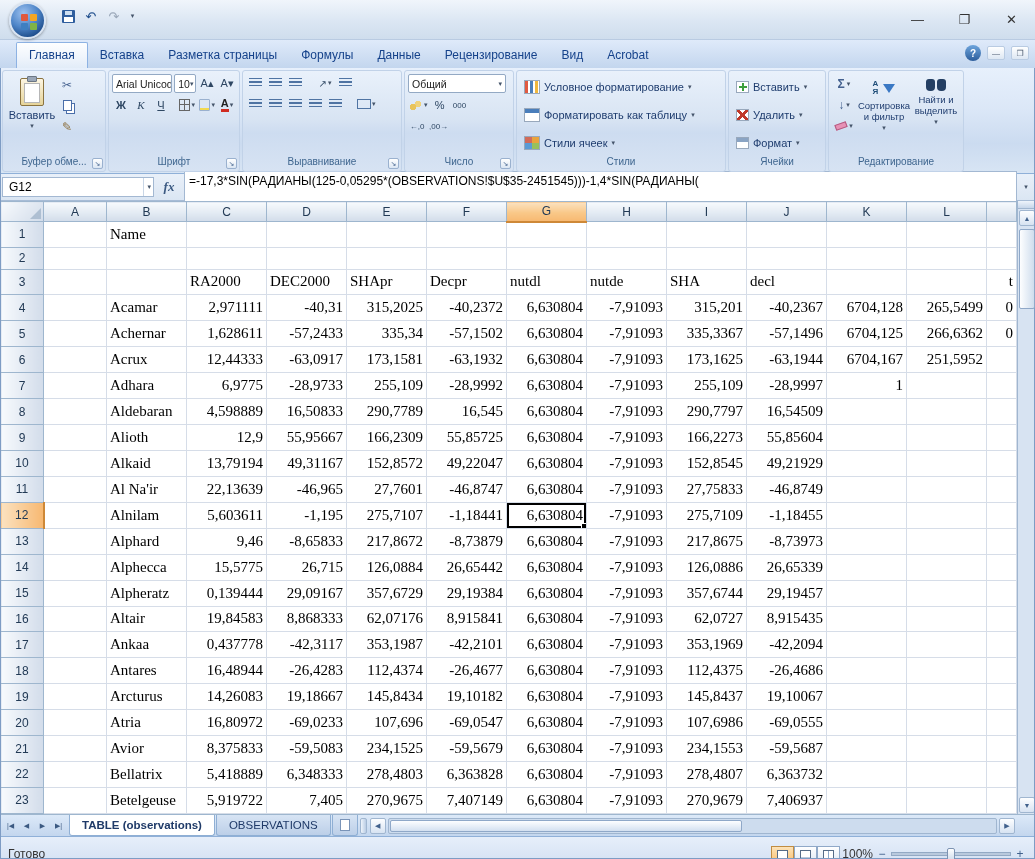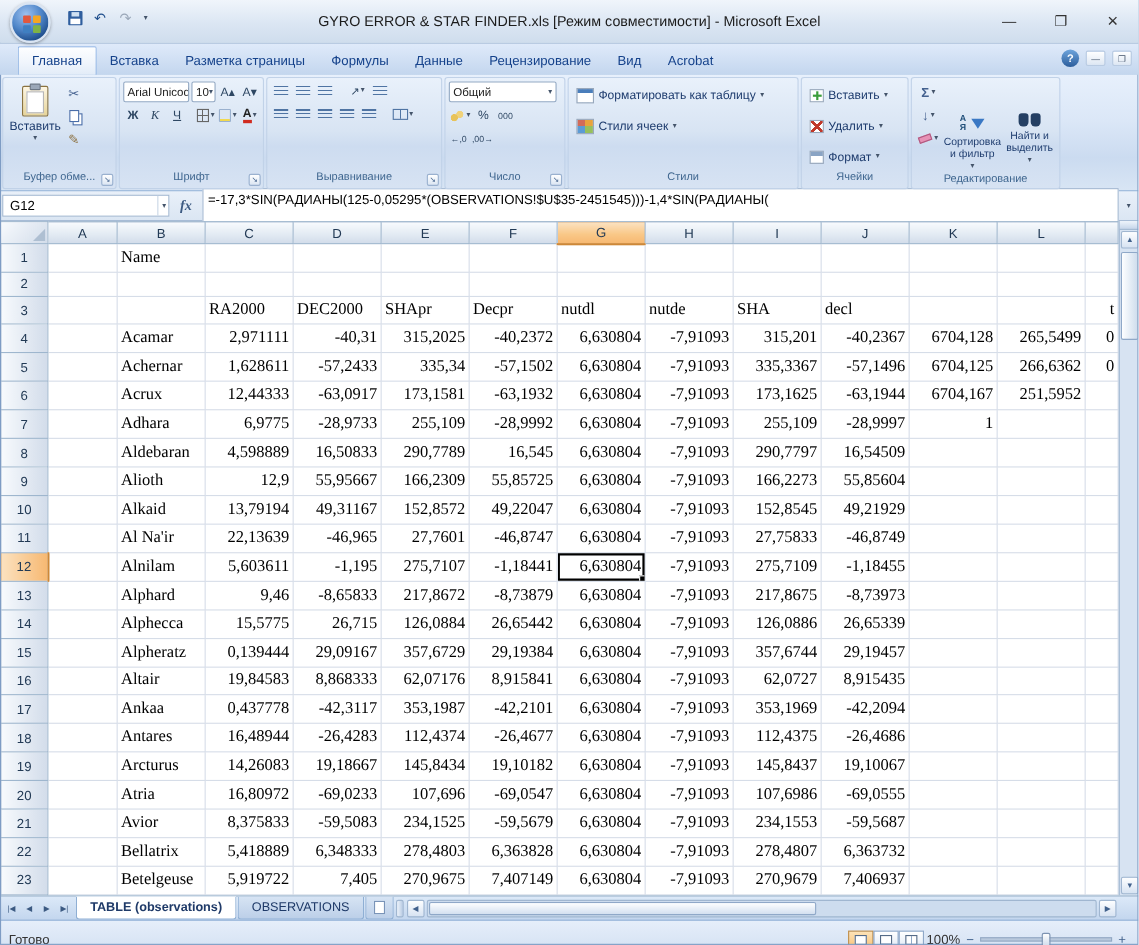--- a/index.html
+++ b/index.html
@@ -104,21 +104,21 @@
   .cell-ic.ins { background:linear-gradient(#3c9e3c,#3c9e3c) center/8px 2px no-repeat,linear-gradient(#3c9e3c,#3c9e3c) center/2px 8px no-repeat,#fff; }
   .cell-ic.del { background:linear-gradient(45deg,transparent 42%,#c0392b 42%,#c0392b 58%,transparent 58%),linear-gradient(-45deg,transparent 42%,#c0392b 42%,#c0392b 58%,transparent 58%),#fff; }
   .cell-ic.fmt { background:linear-gradient(#8aa4c4 0 4px,#fff 4px); }
 
   
   .g-edit { width:136px; }
   .editing { gap:2px; }
   .editcol { display:flex; flex-direction:column; gap:2px; width:26px; }
   .sum { font-size:12px; font-weight:bold; }
   .eraser { width:12px; height:6px; background:#e791b5; border:1px solid #b05a80; transform:rotate(-20deg); display:inline-block; }
-  .bigv { width:52px; display:flex; flex-direction:column; align-items:center; padding-top:2px; gap:2px; border:1px solid transparent; border-radius:2px;margin-top:24px; }
+  .bigv { width:52px; display:flex; flex-direction:column; align-items:center; padding-top:2px; gap:2px; border:1px solid transparent; border-radius:2px; }
   .bigv-label { font-size:9.5px; line-height:10.5px; color:#1e3c6e; text-align:center; }
   .sorter { display:flex; align-items:center; gap:2px; height:22px; }
   .az { width:9px; font-size:8px; line-height:8px; word-break:break-all; color:#1f4e79; font-weight:bold; }
   .funnel { width:0; height:0; border-left:6px solid transparent; border-right:6px solid transparent; border-top:9px solid #3a78c4; display:inline-block; }
   .bino { position:relative; width:22px; height:16px; display:inline-block; }
   .bino::before,.bino::after { content:""; position:absolute; top:2px; width:9px; height:12px; background:#243f63; border-radius:3px 3px 4px 4px; }
   .bino::before { left:1px; } .bino::after { right:1px; }
   .rfiller { flex:1; }
 
   
@@ -194,21 +194,20 @@
         <i class="q4"></i>
     </div>
     <div class="qat">
       <span class="qbtn">
           <i class="floppy"></i>
         </span>
       <span class="qbtn">↶</span>
       <span class="qbtn dim">↷</span>
       <span class="qbtn tiny">▾</span>
     </div>
-    <div class="title">GYRO ERROR &amp; STAR FINDER.xls  [Режим совместимости]  -  Microsoft Excel</div>
     <div class="wctrl">
       <span class="wbtn">—</span>
       <span class="wbtn">❐</span>
       <span class="wbtn">✕</span>
     </div>
   </div>
 
   <div class="tabrow">
     <div class="rtabs">
         <div class="rtab active">Главная</div>
@@ -356,20 +355,25 @@
         <div class="frow">
           <span class="sbtn2 dec">←,0</span>
           <span class="sbtn2 dec">,00→</span>
         </div>
       </div>
       <div class="g-label"><span>Число</span><span class="launcher">↘</span></div>
     </div>
 
     <div class="group g-styles">
       <div class="g-body col styles">
+        <div class="stylerow">
+          <i class="st-ic cf"></i>
+          <span class="st-label">Условное форматирование</span>
+          <span class="dn">▾</span>
+        </div>
         <div class="stylerow">
           <i class="st-ic tbl"></i>
           <span class="st-label">Форматировать как таблицу</span>
           <span class="dn">▾</span>
         </div>
         <div class="stylerow">
           <i class="st-ic cs"></i>
           <span class="st-label">Стили ячеек</span>
           <span class="dn">▾</span>
         </div>

